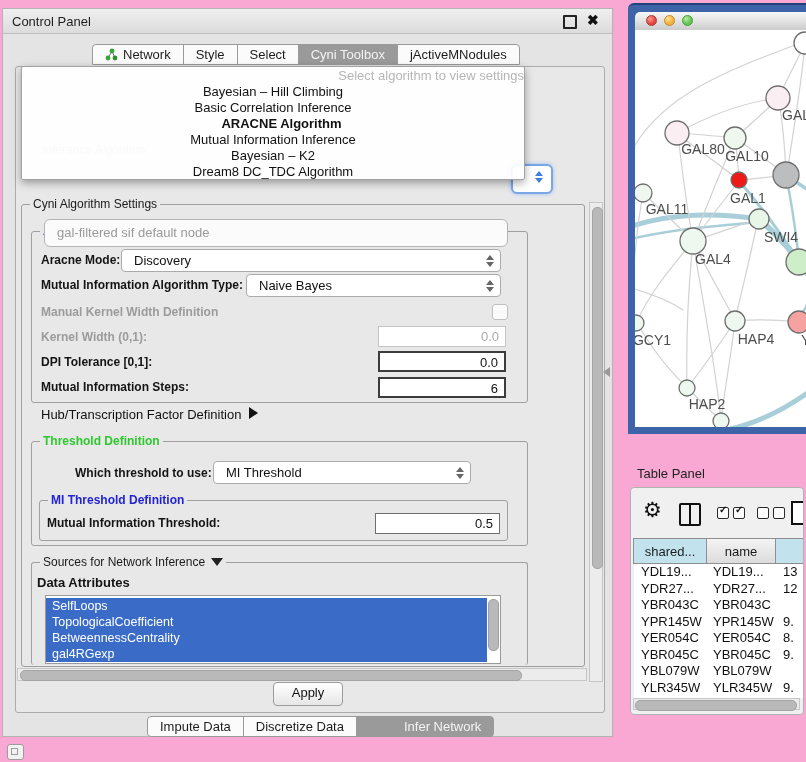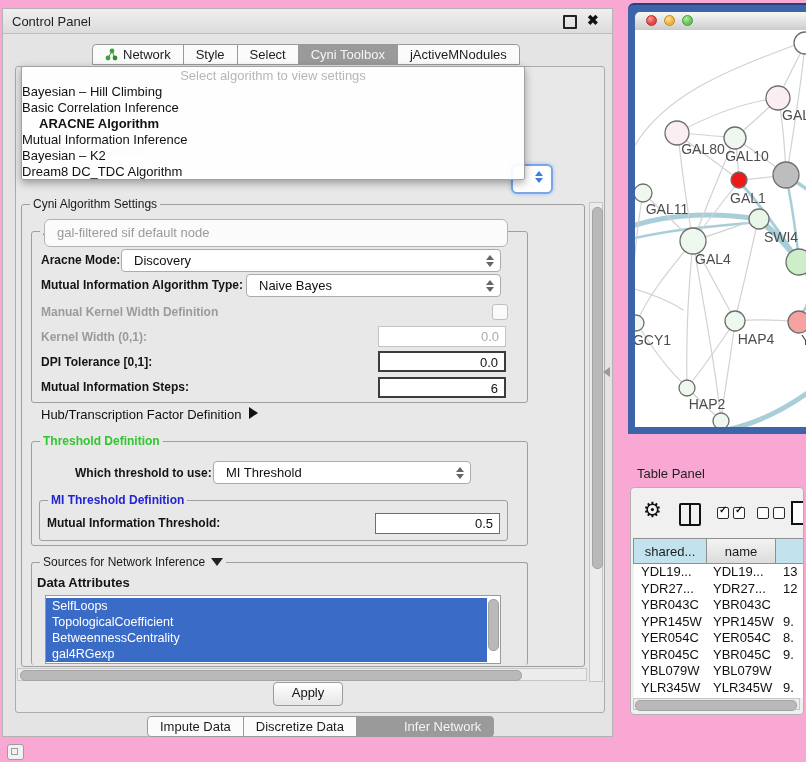--- a/index.html
+++ b/index.html
@@ -37,22 +37,22 @@
   #faint-combo{left:28px;top:152px;width:462px;height:26px;border:1px solid #b4b4b4;
                border-radius:6px;background:#fbfbfb;z-index:5;}
   #faint-combo span{position:absolute;left:12px;top:5px;font-size:13px;color:#9a9a9a;}
   #focus-combo{left:495px;top:97px;width:38px;height:26px;background:#fff;border:2px solid #7aa6e8;
                border-radius:6px;box-shadow:0 0 4px #9cc0f0;z-index:6;}
 
   
   #algo-popup{left:18px;top:57px;width:504px;height:114px;z-index:50;
               background:rgba(255,255,255,0.92);border:1px solid #a2a2a2;border-radius:2px;
               box-shadow:0 3px 8px rgba(0,0,0,0.35);box-sizing:border-box;}
-  #algo-popup-header{text-align:center;font-size:13px;color:#b6b6b6;line-height:17px;}
-  .algo-item{font-size:13px;line-height:16px;color:#111;}
+  #algo-popup-header{text-align:right;font-size:13px;color:#b6b6b6;line-height:17px;}
+  .algo-item{font-size:13px;line-height:16px;color:#111;text-align:center;}
   .algo-item.bold{font-weight:bold;margin-left:17px;}
 
   
   .grp{border:1px solid #9f9f9f;border-radius:3px;}
   .gt{position:absolute;top:-8px;left:8px;background:#e8e8e8;padding:0 3px;
       font-size:12px;font-weight:bold;white-space:nowrap;}
   .gt.black{color:#1a1a1a;font-weight:normal;}
   .gt.blue{color:#2323d6;}
   .gt.green{color:#2ec82e;}
 

